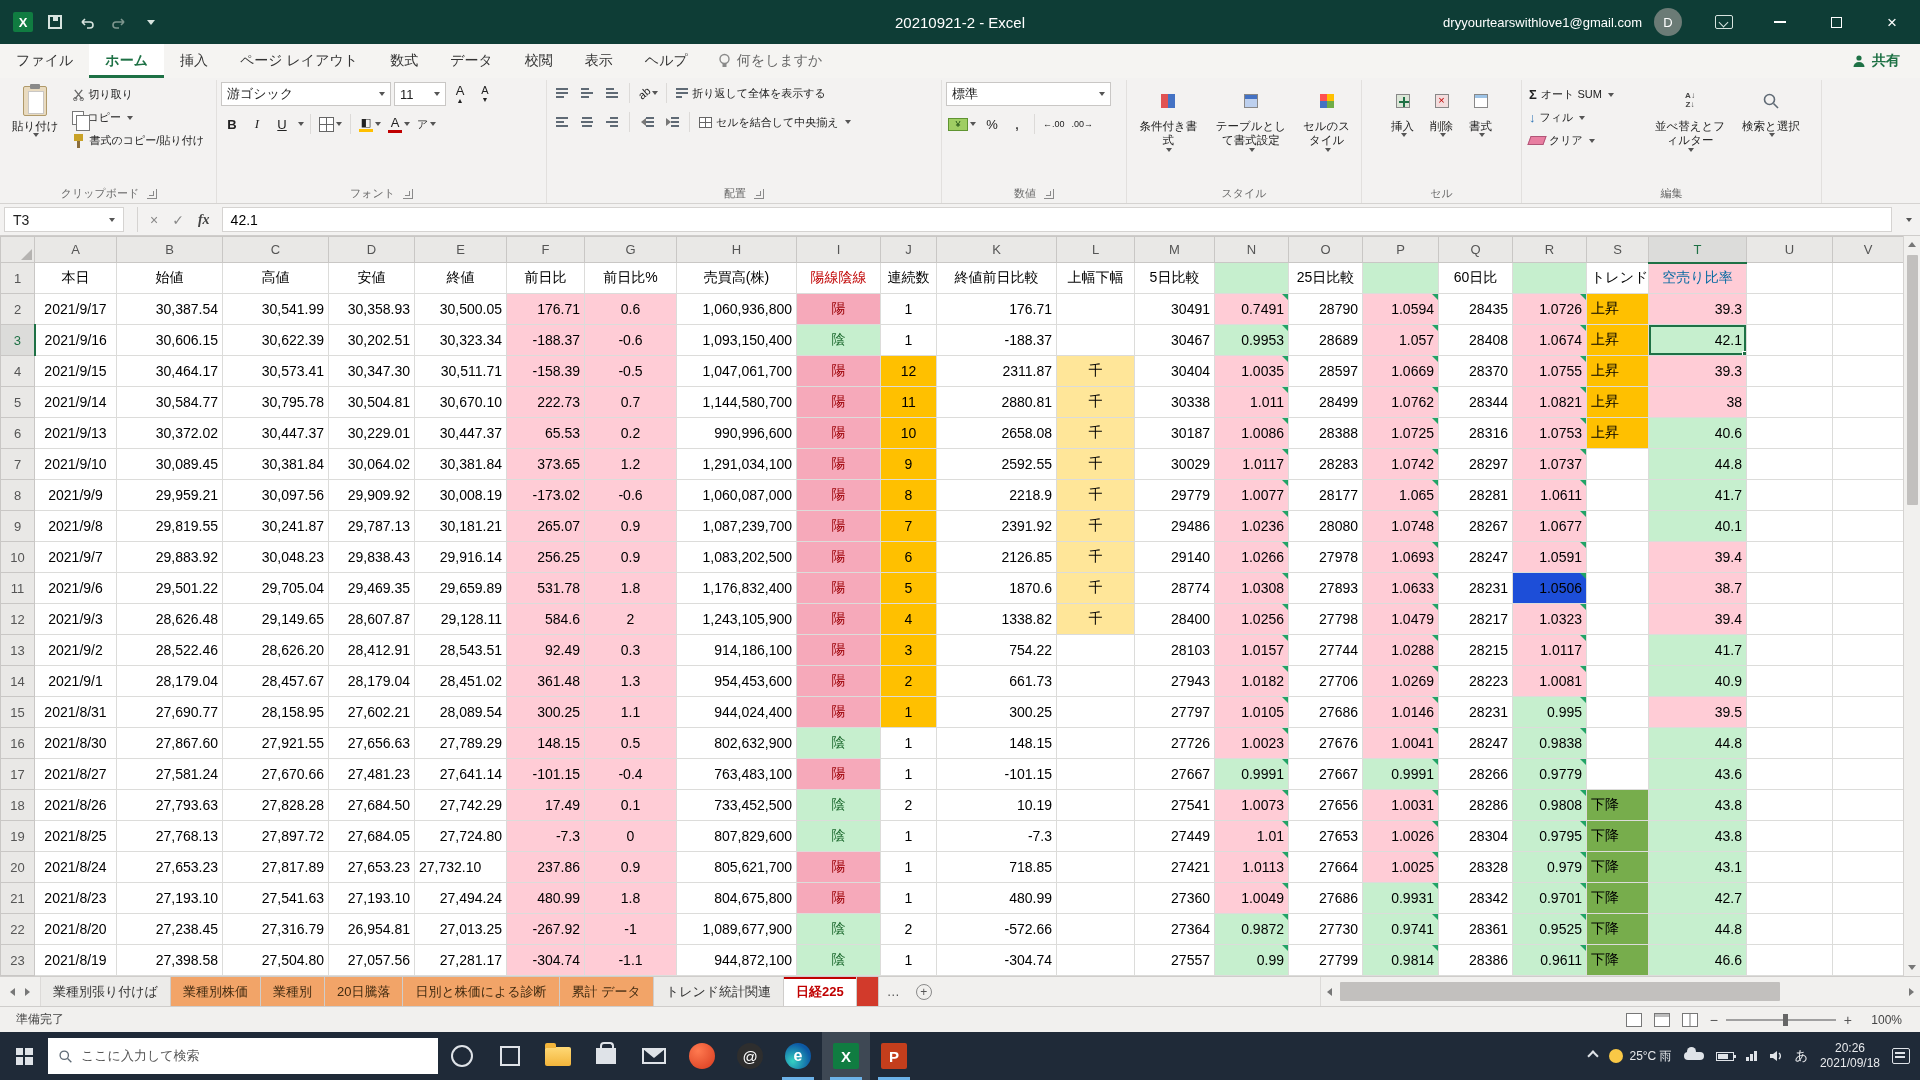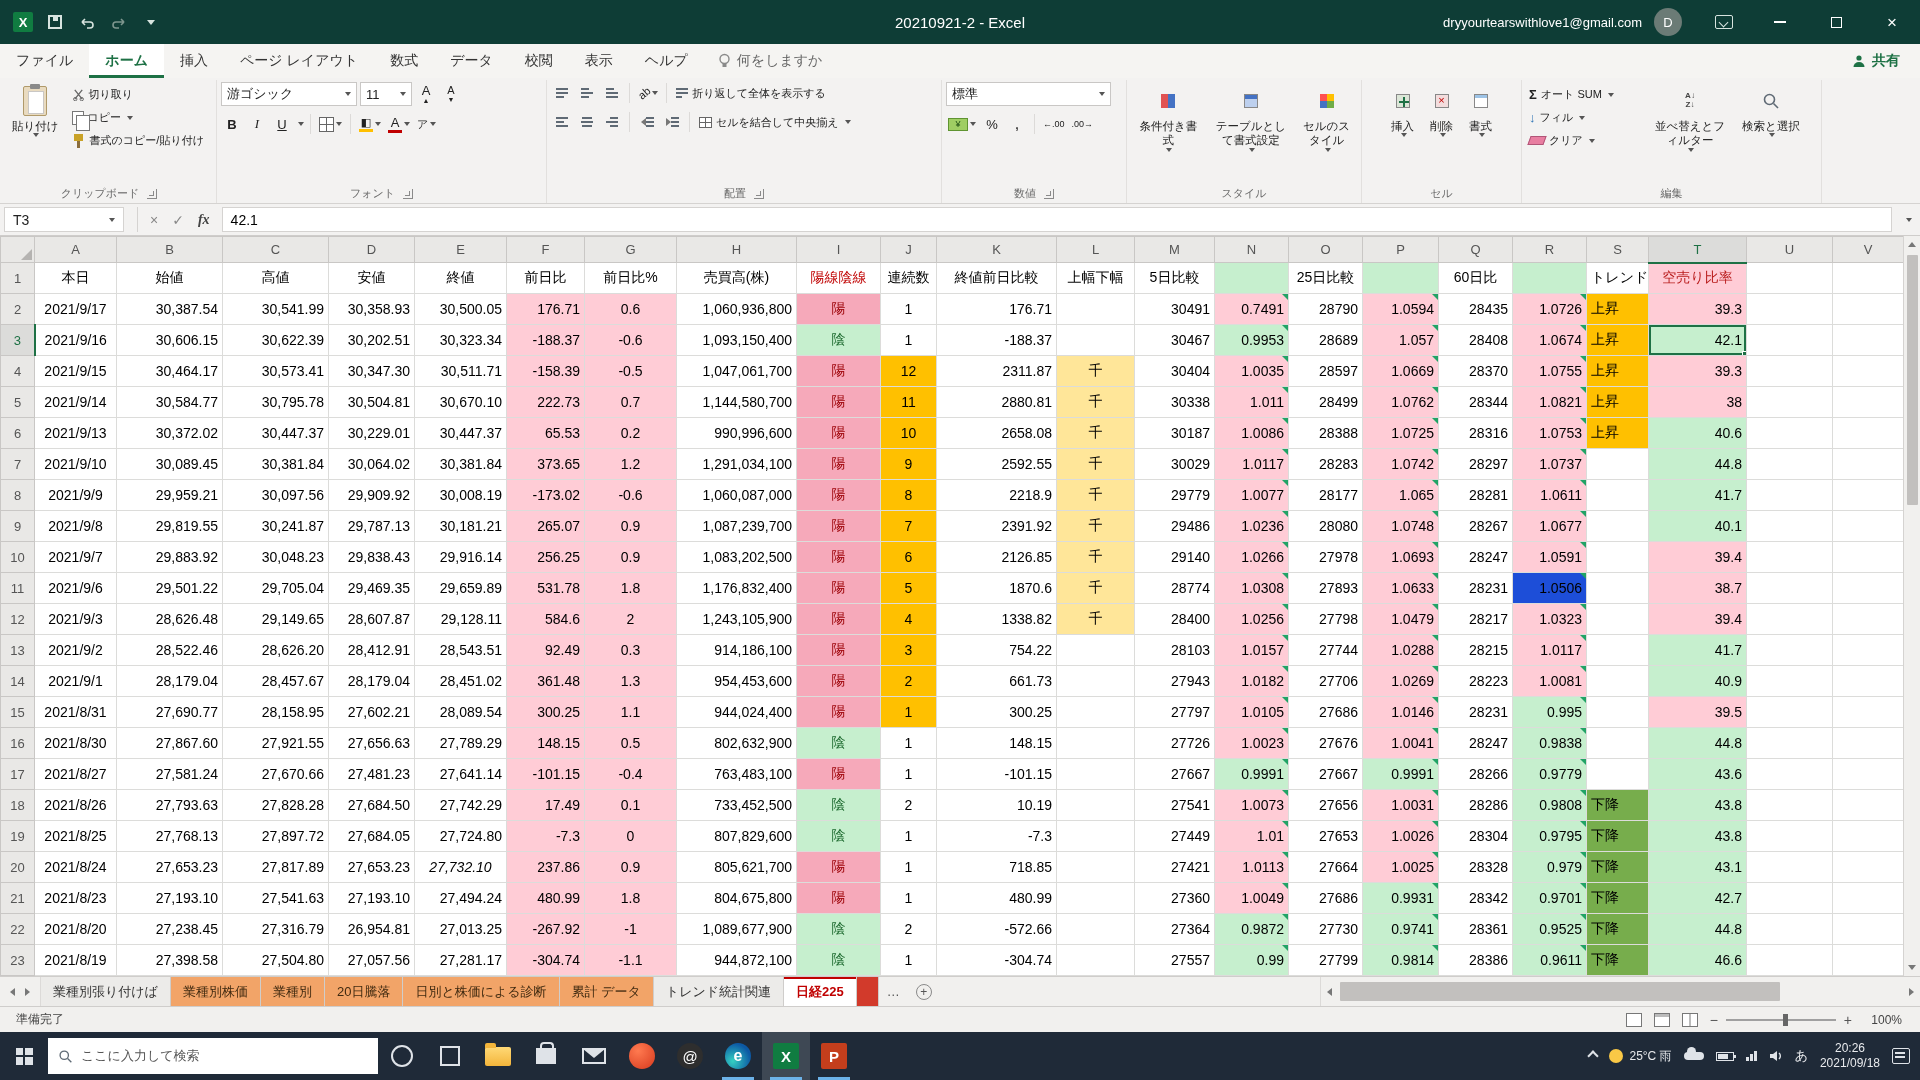--- a/index.html
+++ b/index.html
@@ -146,21 +146,21 @@
 .zsign{font-size:14px;color:#555}
 .ztrack{width:110px;height:2px;background:#a0a0a0;position:relative}
 .zthumb{position:absolute;left:52%;top:-5px;width:5px;height:12px;background:#666}
 .zlabel{width:38px;text-align:right}
 
 
 .taskbar{flex:0 0 48px;background:#1f2a38;color:#e8eaed;display:flex;align-items:stretch}
 .tbtn{width:48px;display:flex;align-items:center;justify-content:center;position:relative}
 .win-logo{width:17px;height:17px;display:grid;grid-template-columns:1fr 1fr;gap:2px}
 .win-logo i{background:#dfe3e8}
-.tsearch{width:330px;background:#fff;color:#555;display:flex;align-items:center;gap:8px;padding:0 10px;font-size:13px;margin:6px 0}
+.tsearch{width:390px;background:#fff;color:#555;display:flex;align-items:center;gap:8px;padding:0 10px;font-size:13px;margin:6px 0}
 .ic-cortana{width:22px;height:22px;border-radius:50%;border:2px solid #dfe3e8}
 .ic-taskview{width:20px;height:20px;border:2px solid #dfe3e8;position:relative;background:transparent}
 .ic-folder{width:26px;height:19px;background:linear-gradient(#ffd976,#f3b53b);border-radius:2px;position:relative}
 .ic-folder::before{content:"";position:absolute;top:-4px;left:0;width:11px;height:5px;background:#f3b53b;border-radius:2px 2px 0 0}
 .ic-store{width:20px;height:16px;background:#dfe3e8;position:relative}
 .ic-store::before{content:"";position:absolute;top:-6px;left:4px;width:10px;height:6px;border:2px solid #dfe3e8;border-bottom:none;border-radius:4px 4px 0 0}
 .ic-mail{width:24px;height:16px;border:2px solid #dfe3e8;position:relative;background:transparent}
 .ic-mail::before{content:"";position:absolute;left:-1px;top:-1px;border-left:11px solid transparent;border-right:11px solid transparent;border-top:9px solid #dfe3e8}
 .ic-red{width:26px;height:26px;border-radius:50%;background:radial-gradient(circle at 35% 30%,#ff7a50,#d63a1e)}
 .ic-at{width:26px;height:26px;border-radius:50%;background:#2e2e2e;color:#fff;display:flex;align-items:center;justify-content:center;font-size:15px}
@@ -292,21 +292,21 @@
       </div>
       <div class="glabel">
           <span>クリップボード</span>
           <span class="launcher"></span>
         </div>
     </div>
 
     <div class="rgroup" style="width:330px">
       <div class="rbody" style="flex-direction:column;align-items:stretch">
         <div class="fontrow">
-          <div class="selbox" style="width:136px">
+          <div class="selbox" style="width:170px">
               <span>游ゴシック</span>
               <span class="car"></span>
             </div>
           <div class="selbox" style="width:52px">
               <span>11</span>
               <span class="car"></span>
             </div>
           <div class="minib">
               <span class="ulA">A<span style="font-size:7px">▲</span></span>
             </div>
@@ -634,21 +634,21 @@
             <td class="cell" style="text-align:center;">連続数</td>
             <td class="cell" style="text-align:center;">終値前日比較</td>
             <td class="cell" style="text-align:center;">上幅下幅</td>
             <td class="cell" style="text-align:center;">5日比較</td>
             <td class="cell" style="text-align:center;background:#c6efce;"></td>
             <td class="cell" style="text-align:center;">25日比較</td>
             <td class="cell" style="text-align:center;background:#c6efce;"></td>
             <td class="cell" style="text-align:center;">60日比</td>
             <td class="cell" style="text-align:center;background:#c6efce;"></td>
             <td class="cell" style="text-align:center;">トレンド</td>
-            <td class="cell" style="text-align:center;background:#ffccd6;color:#b91c1c;">空売り比率</td>
+            <td class="cell" style="text-align:center;background:#ffccd6;color:#0369a1;">空売り比率</td>
             <td class="cell" style="text-align:center;"></td>
             <td class="cell" style="text-align:center;"></td>
           </tr>
           <tr>
             <td class="rh">2</td>
             <td class="cell" style="text-align:center;">2021/9/17</td>
             <td class="cell" style="text-align:right;">30,387.54</td>
             <td class="cell" style="text-align:right;">30,541.99</td>
             <td class="cell" style="text-align:right;">30,358.93</td>
             <td class="cell" style="text-align:right;">30,500.05</td>
@@ -1094,21 +1094,21 @@
             <td class="cell" style="text-align:right;background:#c6efce;">43.8</td>
             <td class="cell" style="text-align:left;"></td>
             <td class="cell" style="text-align:left;"></td>
           </tr>
           <tr>
             <td class="rh">20</td>
             <td class="cell" style="text-align:center;">2021/8/24</td>
             <td class="cell" style="text-align:right;">27,653.23</td>
             <td class="cell" style="text-align:right;">27,817.89</td>
             <td class="cell" style="text-align:right;">27,653.23</td>
-            <td class="cell" style="text-align:center;font-style:italic;">27,732.10</td>
+            <td class="cell" style="text-align:left;">27,732.10</td>
             <td class="cell" style="text-align:right;background:#ffccd6;">237.86</td>
             <td class="cell" style="text-align:center;background:#ffccd6;">0.9</td>
             <td class="cell" style="text-align:right;">805,621,700</td>
             <td class="cell" style="text-align:center;background:#f6a9ba;color:#9c0006;">陽</td>
             <td class="cell" style="text-align:center;">1</td>
             <td class="cell" style="text-align:right;">718.85</td>
             <td class="cell" style="text-align:center;"></td>
             <td class="cell" style="text-align:right;">27421</td>
             <td class="cell tri" style="text-align:right;background:#ffccd6;">1.0113</td>
             <td class="cell" style="text-align:right;">27664</td>

